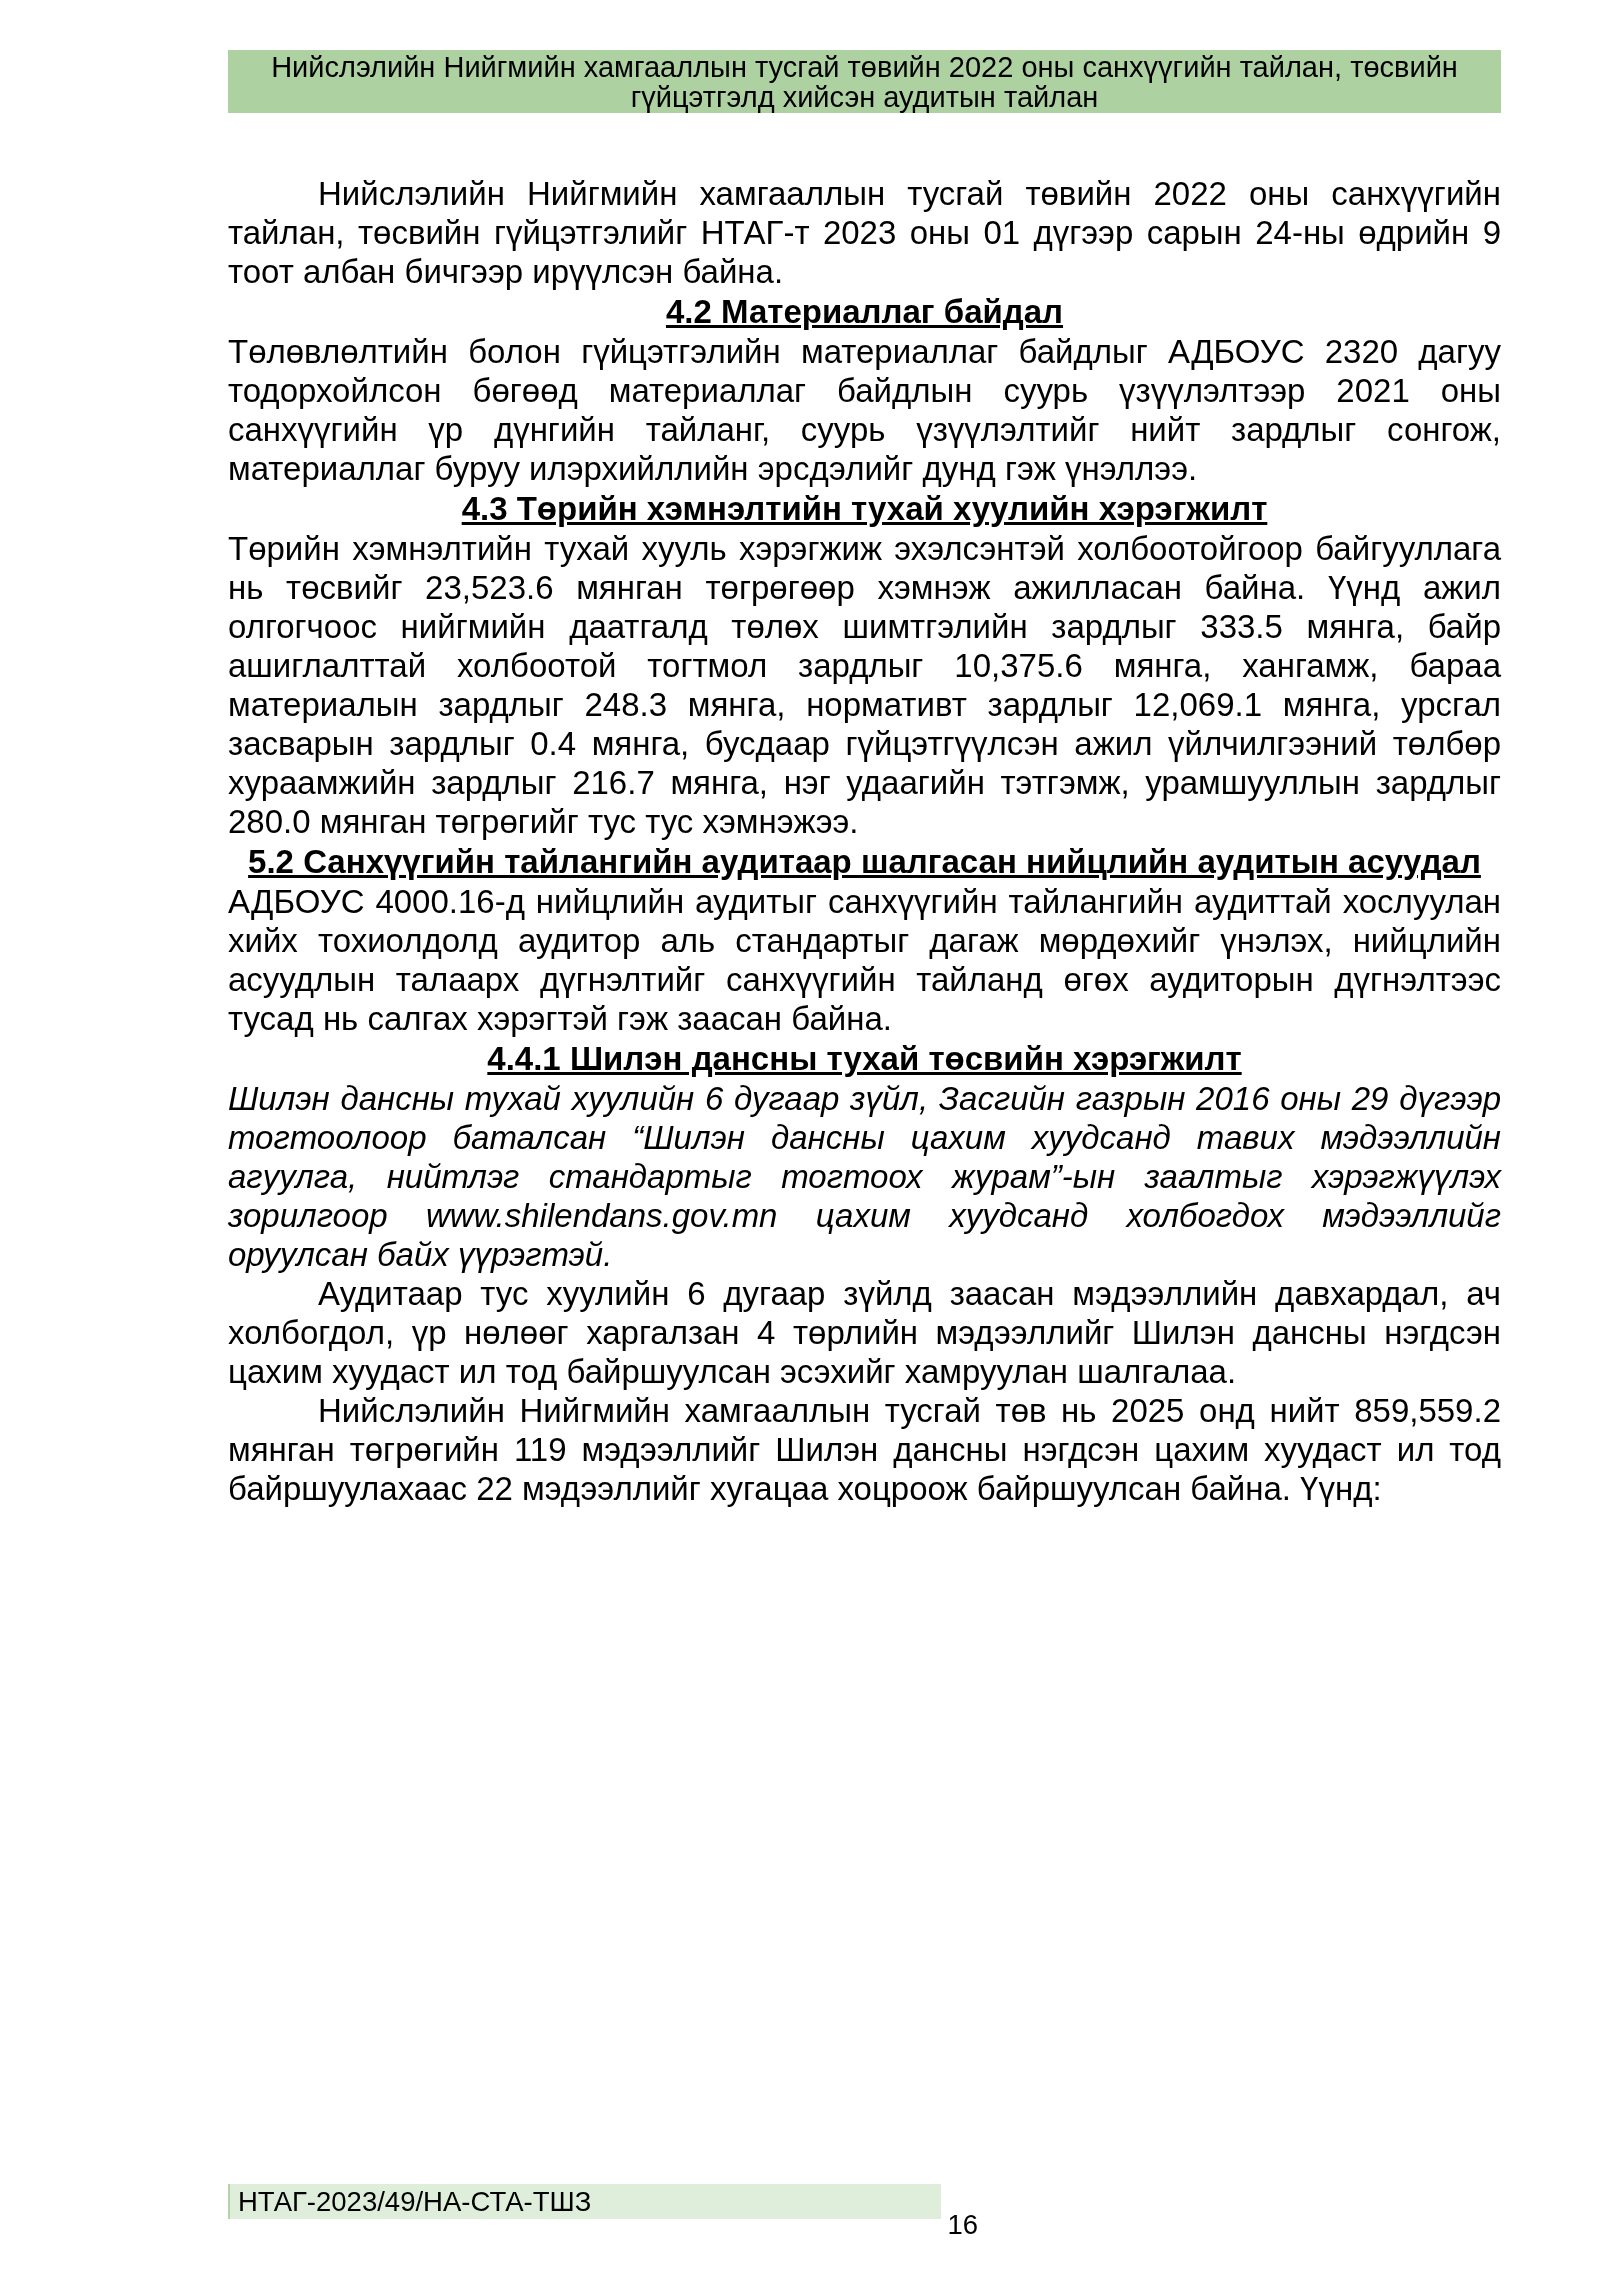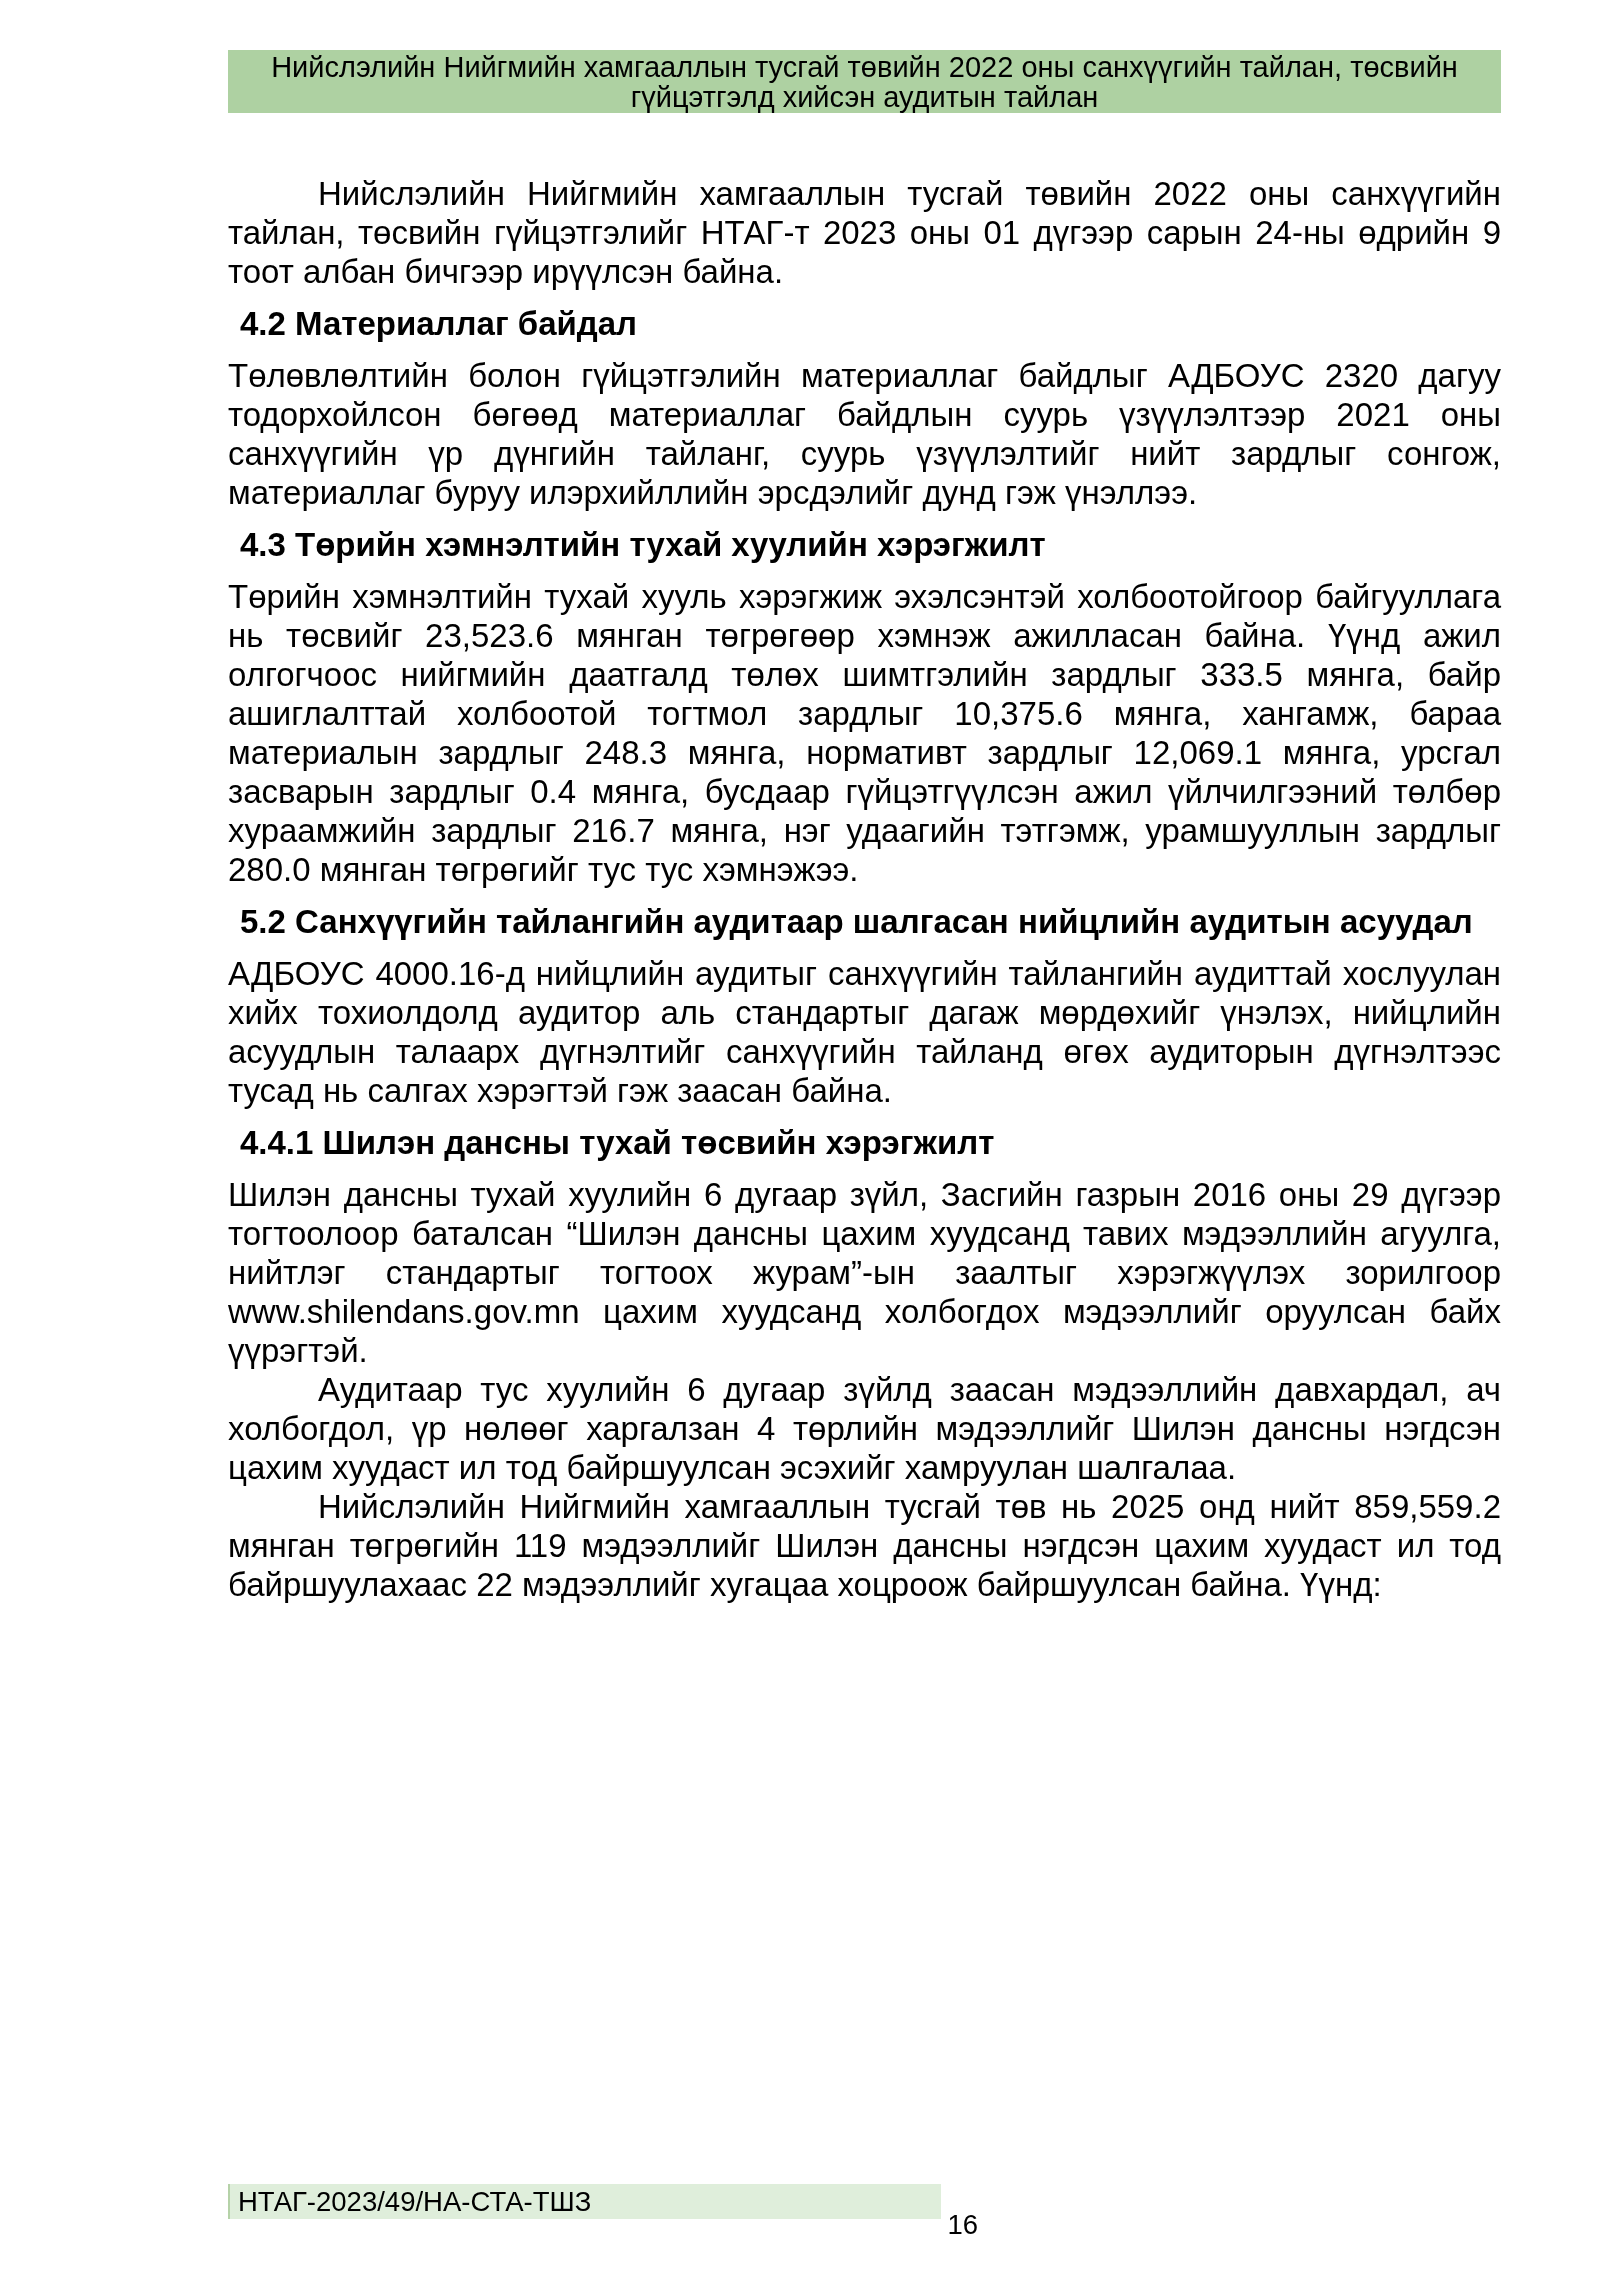--- a/index.html
+++ b/index.html
@@ -29,35 +29,36 @@
     margin-bottom: 61px;
   }
   p.para {
     margin: 0;
     font-size: 33px;
     line-height: 39px;
     text-align: justify;
   }
   p.para.indent { text-indent: 90px; }
   h2.heading {
-    margin: 12px;
+    margin: 0;
     font-size: 33px;
     line-height: 41px;
     font-weight: bold;
-    text-align: left;
+    text-align: center;
+    text-decoration: underline;
   }
   .mb11  { margin-bottom: 7.2px; }
   .mb17  { margin-bottom: 11px; }
   .mb32  { margin-bottom: 21px; }
   .mb40  { margin-bottom: 26px; }
   .mb50  { margin-bottom: 33px; }
   .mb58  { margin-bottom: 38px; }
   .mb71  { margin-bottom: 46px; }
   .mb77  { margin-bottom: 50px; }
-  .mb78  { margin-bottom: 51px; }
+  .mb78  { margin-bottom: 51px; font-style: italic; }
   .mb108 { margin-bottom: 71px; }
   .mb114 { margin-bottom: 75px; }
   .footer-bar {
     position: absolute;
     top: 2184px;
     left: 228px;
     width: 1290px;
     height: 35px;
     display: flex;
     font-size: 27.5px;

